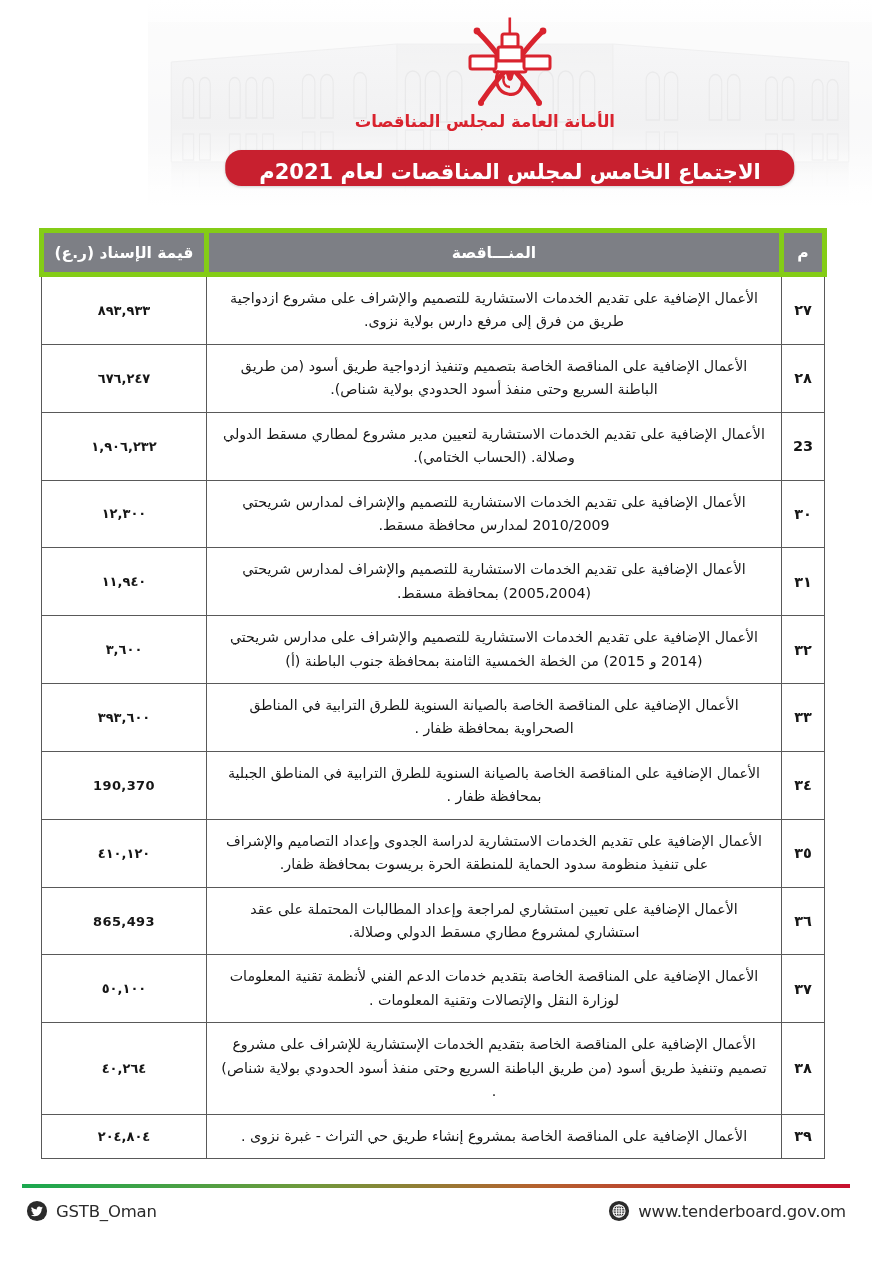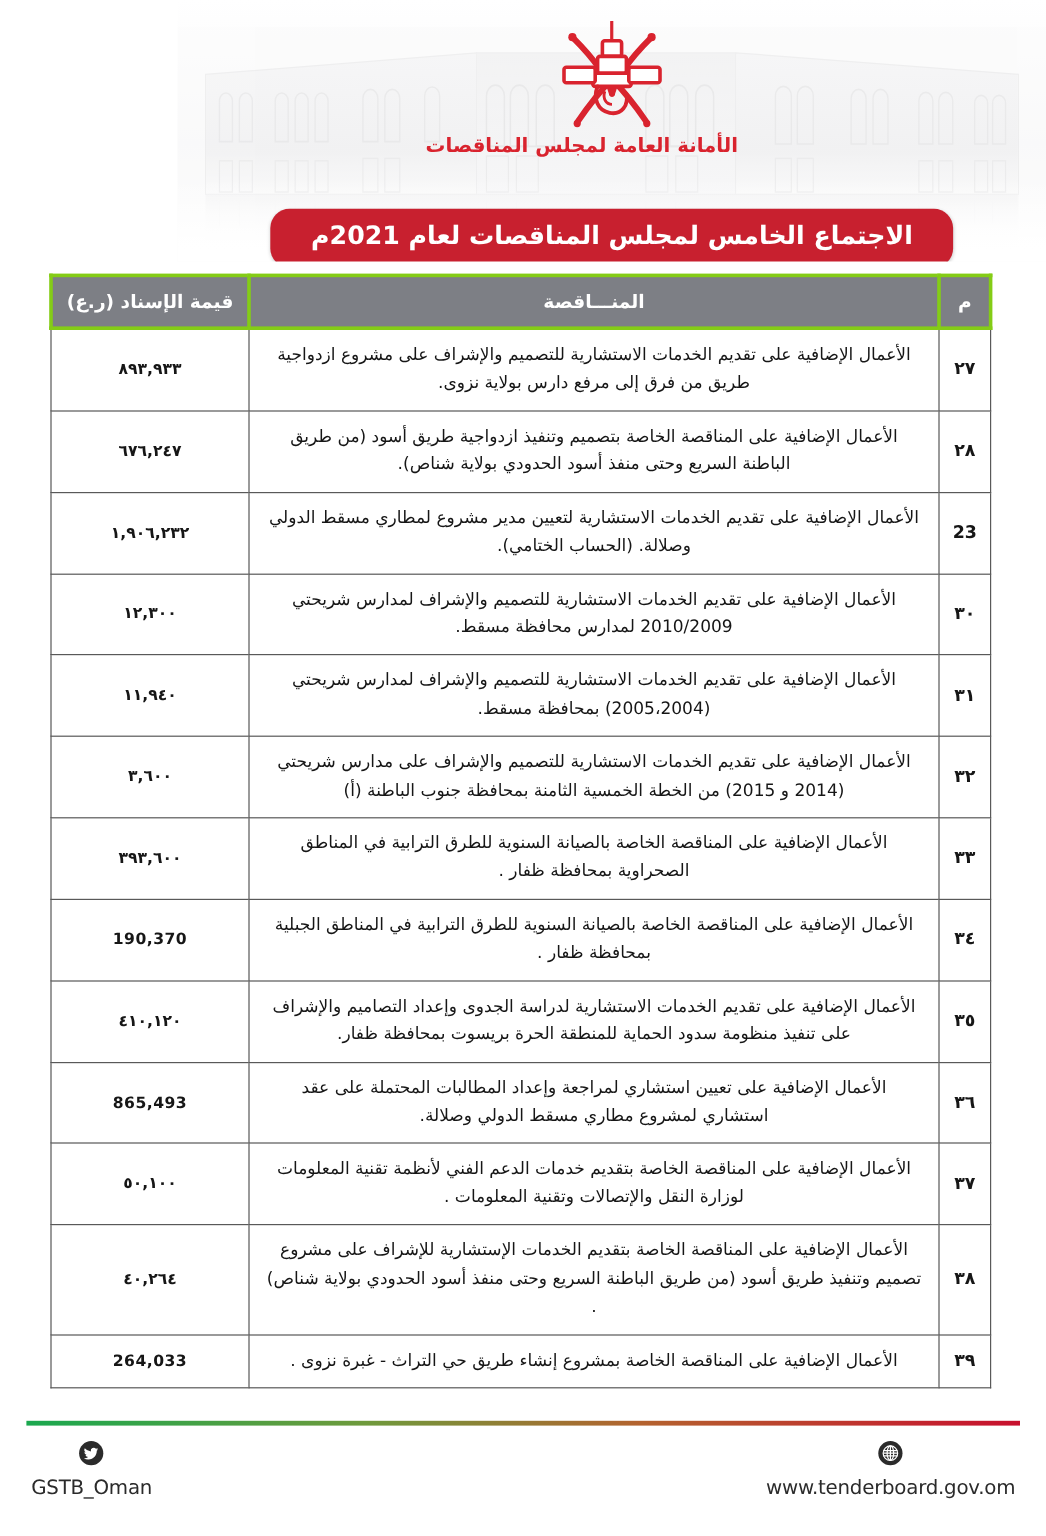--- a/index.html
+++ b/index.html
@@ -60,27 +60,26 @@
 
   .title-pill {
     position: absolute;
     left: 50%;
     transform: translateX(-50%);
     top: 150px;
     z-index: 5;
     background: #c8202f;
     color: #ffffff;
     border-radius: 16px;
-    padding: 9px 34px 14px;
+    padding: 9px 34px 1px;
     font-size: 21px;
     font-weight: 700;
     white-space: nowrap;
     box-shadow: 0 1px 3px rgba(0,0,0,.18);
     line-height: 1.25;
-    margin-top: 24px;
   }
 
   
   .table-wrap {
     position: absolute;
     top: 228px;
     right: 45px;
     width: 783px;
   }
   table.tenders {
@@ -93,21 +92,21 @@
   table.tenders col.c-desc  { width: 575px; }
   table.tenders col.c-value { width: 165px; }
 
   table.tenders thead th {
     background: #7d7f85;
     color: #ffffff;
     font-size: 15.5px;
     font-weight: 700;
     height: 44px;
     padding: 2px 8px;
-    border: 3px solid #84cc16;
+    border: 5px solid #84cc16;
     text-align: center;
     vertical-align: middle;
     letter-spacing: .3px;
   }
 
   table.tenders tbody td {
     border: 1px solid #595959;
     vertical-align: middle;
     color: #161616;
     background: #fff;
@@ -154,21 +153,20 @@
     display: flex;
     flex-direction: row-reverse;
     justify-content: space-between;
     align-items: center;
   }
   .foot-item {
     display: flex;
     align-items: center;
     gap: 8px;
     direction: ltr;
-    flex-direction: column;
   }
   .foot-item .lbl {
     font-size: 16.5px;
     color: #2b2b2b;
     font-weight: 400;
     letter-spacing: -.2px;
   }
   .ic { width: 22px; height: 22px; display:block; flex:0 0 22px; }
 </style>
 </head>
@@ -378,21 +376,21 @@
             <td class="value">٥٠,١٠٠</td>
           </tr>
           <tr>
             <td class="num">٣٨</td>
             <td class="desc">الأعمال الإضافية على المناقصة الخاصة بتقديم الخدمات الإستشارية للإشراف  على مشروع تصميم وتنفيذ طريق أسود (من طريق الباطنة السريع وحتى منفذ أسود الحدودي بولاية شناص) .</td>
             <td class="value">٤٠,٢٦٤</td>
           </tr>
           <tr>
             <td class="num">٣٩</td>
             <td class="desc">الأعمال الإضافية  على المناقصة الخاصة بمشروع إنشاء طريق حي التراث - غبرة نزوى .</td>
-            <td class="value">264,033</td>
+            <td class="value">٢٠٤,٨٠٤</td>
           </tr>
         </tbody>
     </table>
   </div>
 
   <div class="footer">
     <div class="rule"></div>
     <div class="foot-row">
 
       <div class="foot-item">

